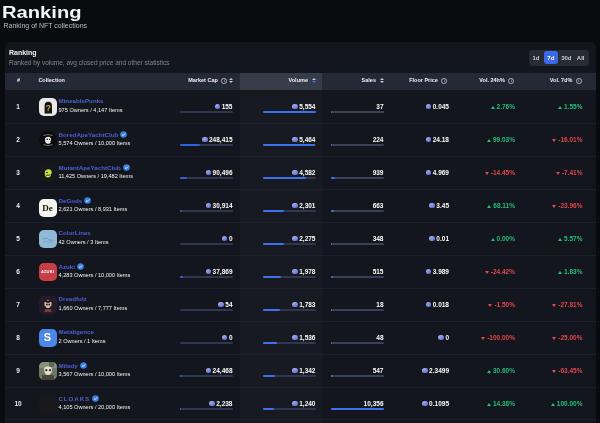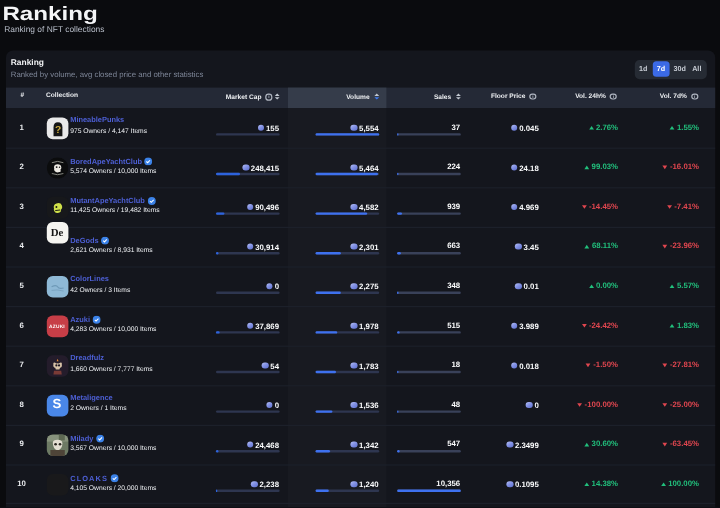--- a/index.html
+++ b/index.html
@@ -122,21 +122,21 @@
   </div>
 <div class="abs num" style="right:216.5px;top:169.5px">939</div>
 <div class="bar" style="left:330.5px;top:177.0px;background:#394159">
     <span class="fill" style="width:9.1%;background:#3e71ef"></span>
   </div>
 <div class="abs num" style="right:151.0px;top:169.9px"><span class="eth"></span>4.969</div>
 <div class="abs pct" style="right:85.0px;top:170.0px;color:#e0464f"><span class="tri" style="border-top:3px solid #e0464f"></span>-14.45%</div>
 <div class="abs pct" style="right:17.5px;top:170.0px;color:#e0464f"><span class="tri" style="border-top:3px solid #e0464f"></span>-7.41%</div>
 <div class="abs" style="left:5px;top:188.5px;width:590.5px;height:1px;background:#1c202a"></div>
 <div class="abs" style="left:10px;top:202.8px;width:16px;text-align:center;font-size:6.5px;font-weight:bold;color:#e9ebee;line-height:1">4</div>
-<div class="abs" style="left:38.5px;top:185px">
+<div class="abs" style="left:38.5px;top:199px">
     <div class="ic" style="background:#f5f4f0">
       <span style="font-family:'Liberation Serif',serif;font-size:9px;font-weight:bold;color:#141414;line-height:18px;display:block;text-align:center">De</span>
     </div>
   </div>
 <div class="abs" style="left:58.5px;top:196.9px;font-size:6.2px;font-weight:bold;color:#4d5fd4;white-space:nowrap;line-height:1;">DeGods<svg class="vb" width="7" height="7" viewBox="0 0 16 16">
       <circle cx="8" cy="8" r="7.5" fill="#3b82e8"></circle>
       <path d="M4.5 8.2 L7 10.5 L11.5 5.8" stroke="#fff" stroke-width="2" fill="none"></path>
     </svg></div>
 <div class="abs" style="left:58.5px;top:206.8px;font-size:5.6px;color:#f2f4f7;white-space:nowrap;line-height:1">2,621 Owners / 8,931 Items</div>
 <div class="abs num" style="right:367.5px;top:202.5px"><span class="eth"></span>30,914</div>

